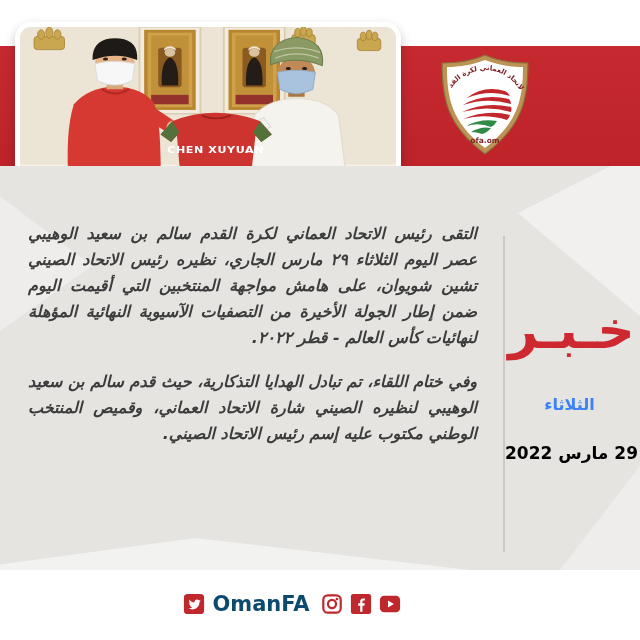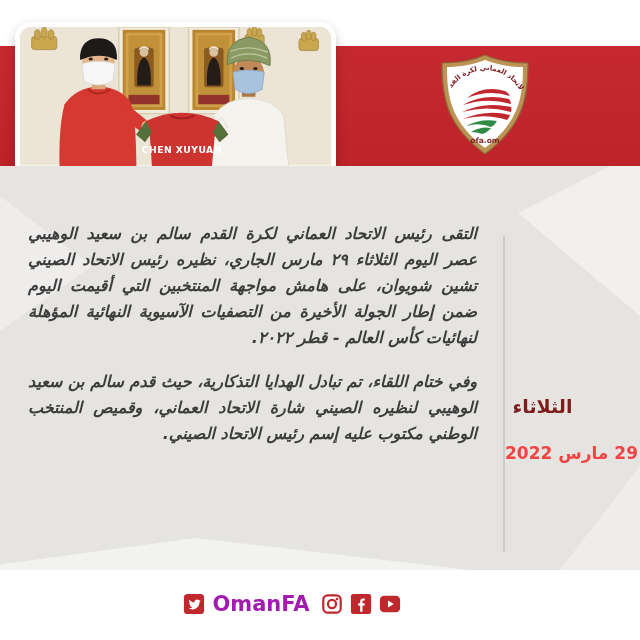--- a/index.html
+++ b/index.html
@@ -4,21 +4,21 @@
 <style>
   html,body{margin:0;padding:0;}
   body{font-family:"DejaVu Sans",sans-serif;background:#fff;}
   .canvas{position:relative;width:640px;height:640px;background:#ffffff;overflow:hidden;}
 
   
   .red-band{position:absolute;left:0;top:46px;width:640px;height:120px;
     background:linear-gradient(180deg,#c62a30 0%,#bd2329 100%);}
 
   
-  .photo-card{position:absolute;left:15px;top:22px;width:321px;height:174px;
+  .photo-card{position:absolute;left:15px;top:22px;width:386px;height:174px;
     border:5px solid #ffffff;border-radius:16px;box-sizing:border-box;
     overflow:hidden;background:#ece4d4;box-shadow:0 5px 12px rgba(0,0,0,.22);}
   .photo-card svg{display:block;width:100%;height:100%;}
 
   
   .logo-badge{position:absolute;left:437px;top:53px;width:96px;height:104px;}
 
   
   .content-zone{position:absolute;left:0;top:166px;width:640px;height:404px;
     background:#e5e4e1;}
@@ -27,28 +27,28 @@
   .divider{position:absolute;left:503px;top:236px;width:2px;height:316px;background:#cbc9c6;}
 
   
   .article{position:absolute;left:28px;top:221px;width:449px;direction:rtl;
     text-align:justify;color:#3c3c3c;font-weight:bold;font-size:16px;line-height:26px;}
   .article p{margin:0 0 18px 0;font-style:italic;}
 
   
   .side-label{position:absolute;left:505px;top:300px;width:133px;text-align:center;
     color:#ce2930;font-weight:bold;font-size:52px;line-height:60px;direction:rtl;}
-  .side-day{position:absolute;left:476px;top:395px;width:133px;text-align:center;
-    color:#7f1d1d;font-weight:bold;font-size:19px;direction:rtl;}
+  .side-day{position:absolute;left:503px;top:395px;width:133px;text-align:center;
+    color:#3b82f6;font-weight:bold;font-size:16px;direction:rtl;}
   .side-date{position:absolute;left:505px;top:443px;width:133px;text-align:center;
-    color:#ef4444;font-weight:bold;font-size:17px;direction:rtl;}
+    color:#000000;font-weight:bold;font-size:17px;direction:rtl;}
 
   
   .footer{position:absolute;left:0;top:592px;width:584px;display:flex;
-    justify-content:center;align-items:center;gap:7px;color:#a21caf;
+    justify-content:center;align-items:center;gap:7px;color:#0c4a6e;
     font-weight:bold;font-size:21px;}
   .footer .sicon{width:22px;height:22px;display:block;}
   .footer .handle{margin-right:4px;}
 </style>
 </head>
 <body>
 
 <div class="canvas">
 
   <div class="red-band"></div>
@@ -173,20 +173,21 @@
     </svg>
   </div>
 
   <div class="divider"></div>
 
   <div class="article" dir="rtl">
     <p>التقى رئيس الاتحاد العماني لكرة القدم سالم بن سعيد الوهيبي عصر اليوم الثلاثاء ٢٩ مارس الجاري، نظيره رئيس الاتحاد الصيني تشين شويوان، على هامش مواجهة المنتخبين التي أقيمت اليوم ضمن إطار الجولة الأخيرة من التصفيات الآسيوية النهائية المؤهلة لنهائيات كأس العالم - قطر ٢٠٢٢.</p>
     <p>وفي ختام اللقاء، تم تبادل الهدايا التذكارية، حيث قدم سالم بن سعيد الوهيبي لنظيره الصيني شارة الاتحاد العماني، وقميص المنتخب الوطني مكتوب عليه إسم رئيس الاتحاد الصيني.</p>
   </div>
 
+  <div class="side-label">خـبـر</div>
   <div class="side-day">الثلاثاء</div>
   <div class="side-date">29 مارس 2022</div>
 
   <div class="footer">
     <svg class="sicon" viewBox="0 0 24 24">
       <rect x="1" y="1" width="22" height="22" rx="4" fill="#bf282d"></rect>
       <path fill="#ffffff" d="M19.3 8.3c-.5.2-1 .4-1.6.4.6-.3 1-.9 1.2-1.5-.5.3-1.1.6-1.7.7-.5-.5-1.2-.9-2-.9-1.5 0-2.7 1.2-2.7 2.7 0 .2 0 .4.1.6-2.3-.1-4.3-1.2-5.6-2.9-.3.4-.4.9-.4 1.4 0 .9.5 1.8 1.2 2.3-.4 0-.9-.1-1.2-.3v.1c0 1.3.9 2.4 2.2 2.7-.2.1-.5.1-.7.1-.2 0-.4 0-.5-.1.4 1.1 1.3 1.9 2.5 1.9-.9.7-2.1 1.2-3.4 1.2h-.7c1.2.8 2.7 1.2 4.2 1.2 5 0 7.8-4.2 7.8-7.8v-.4c.5-.3 1-.8 1.3-1.4z"></path>
     </svg>
     <span class="handle">OmanFA</span>
     <svg class="sicon" viewBox="0 0 24 24">

